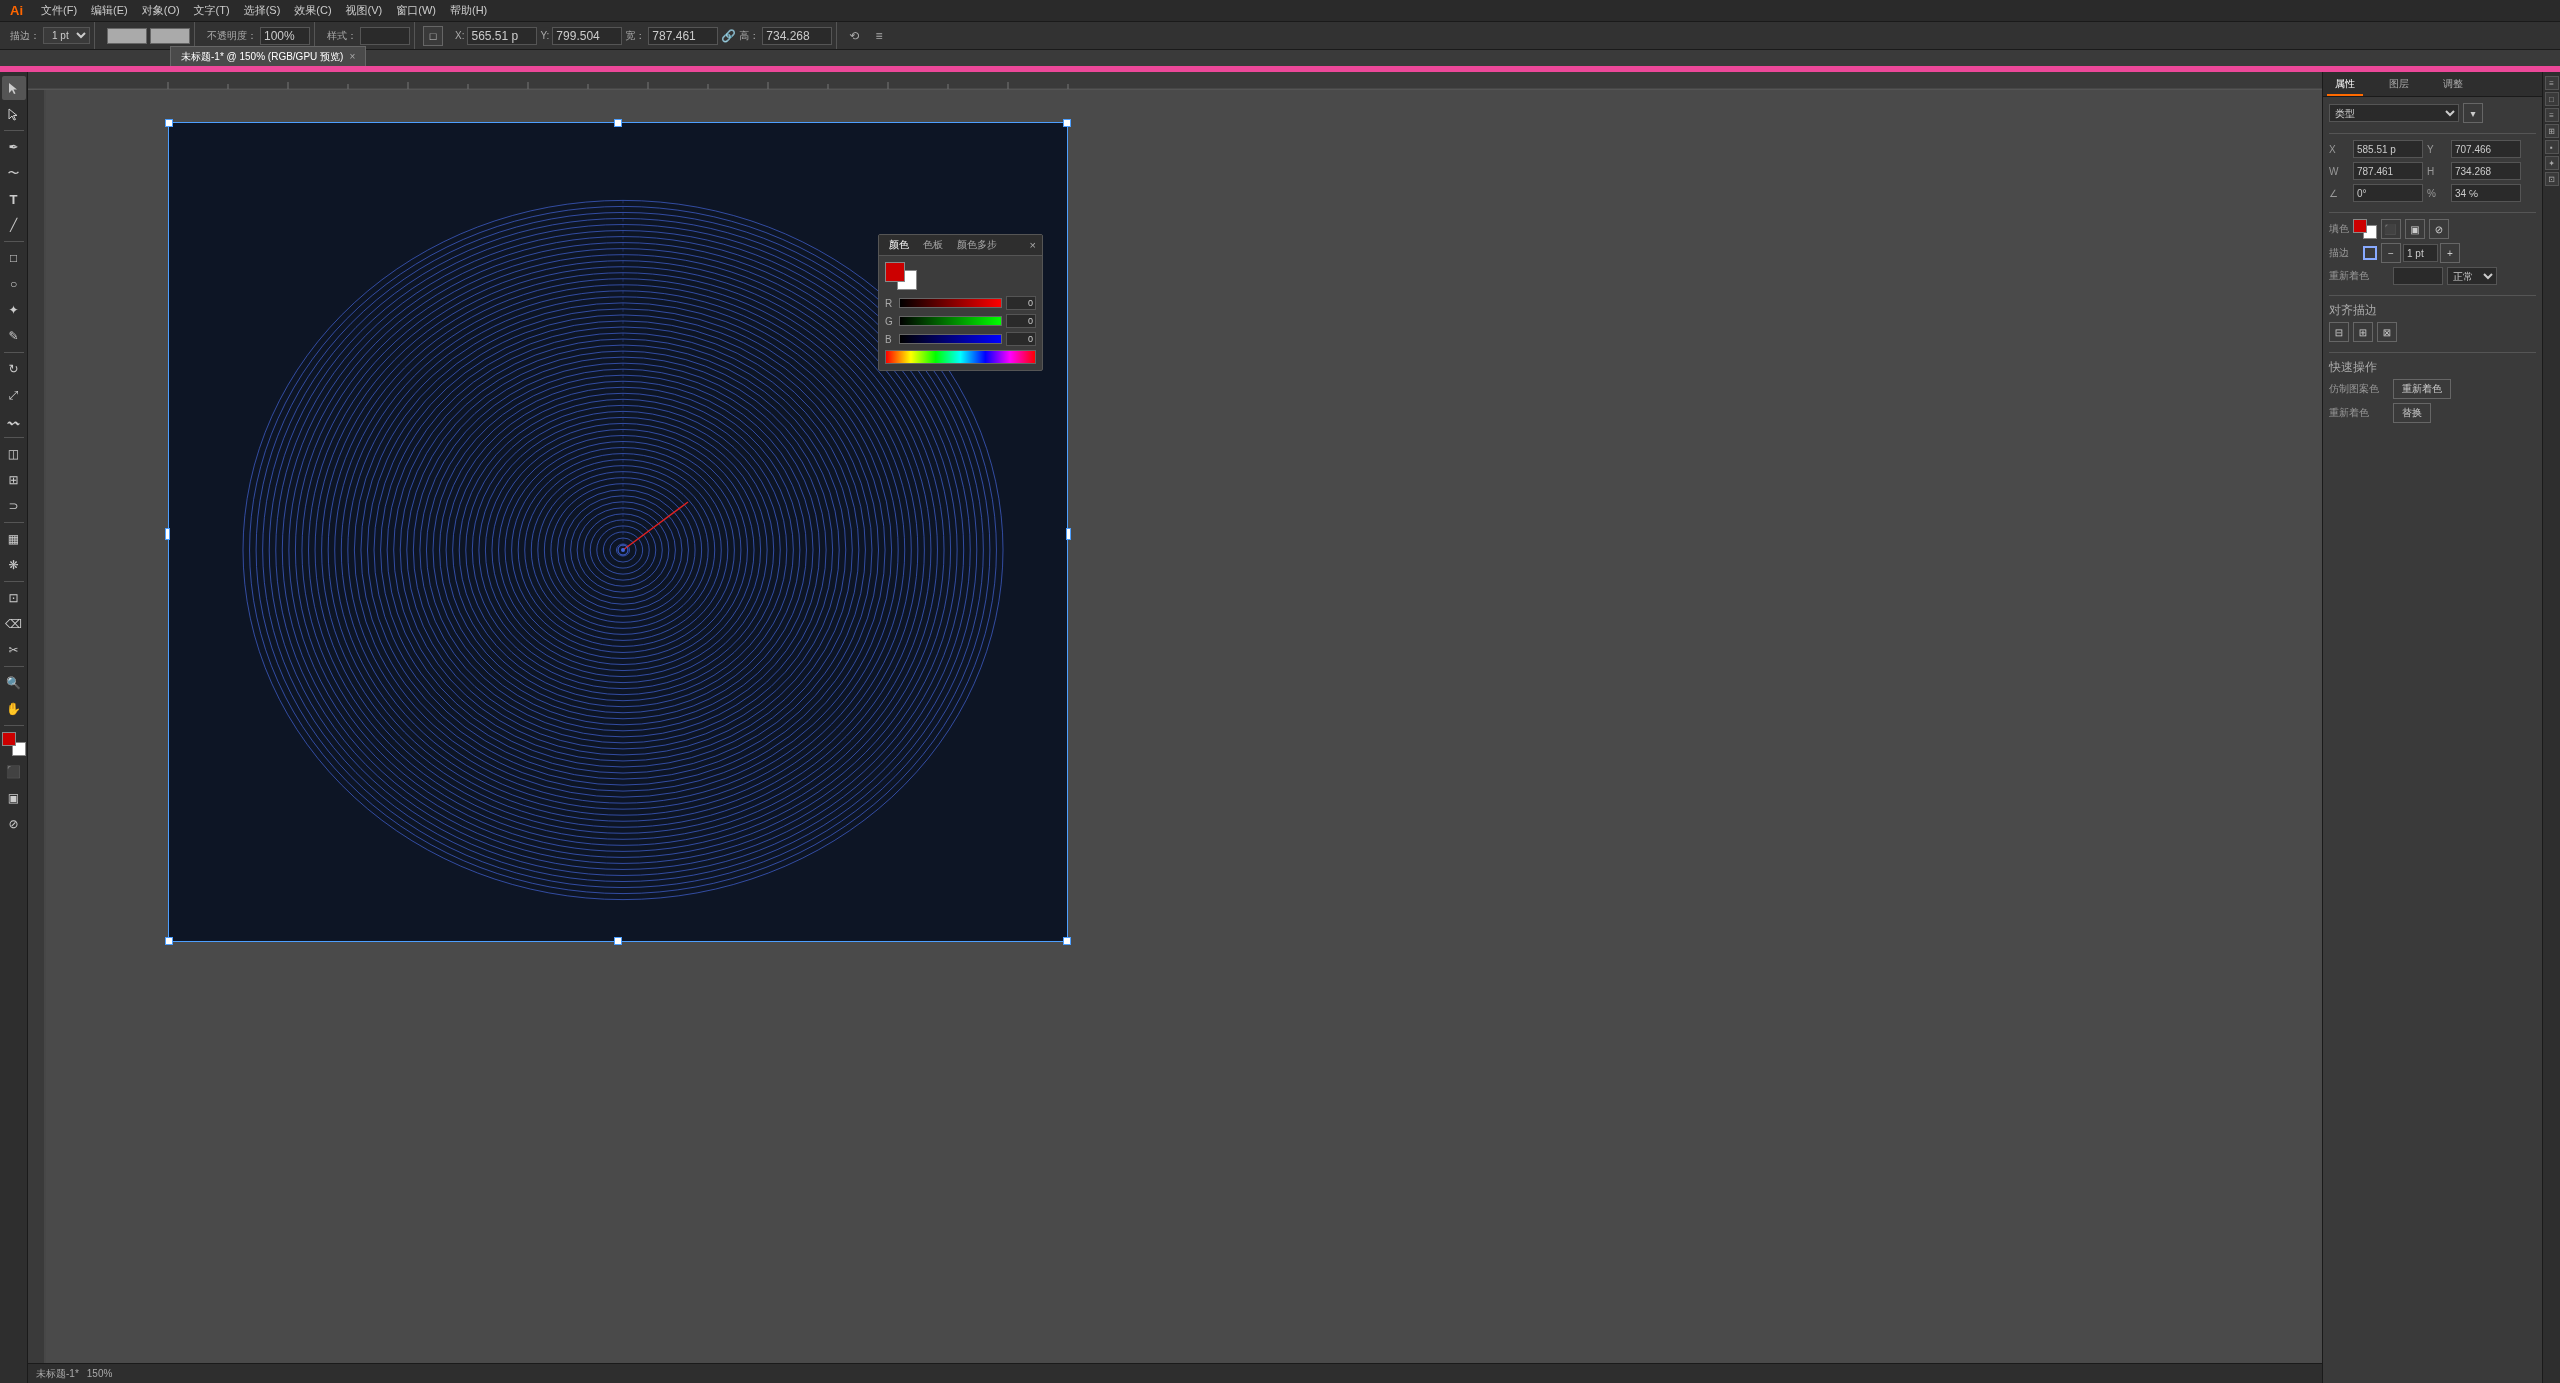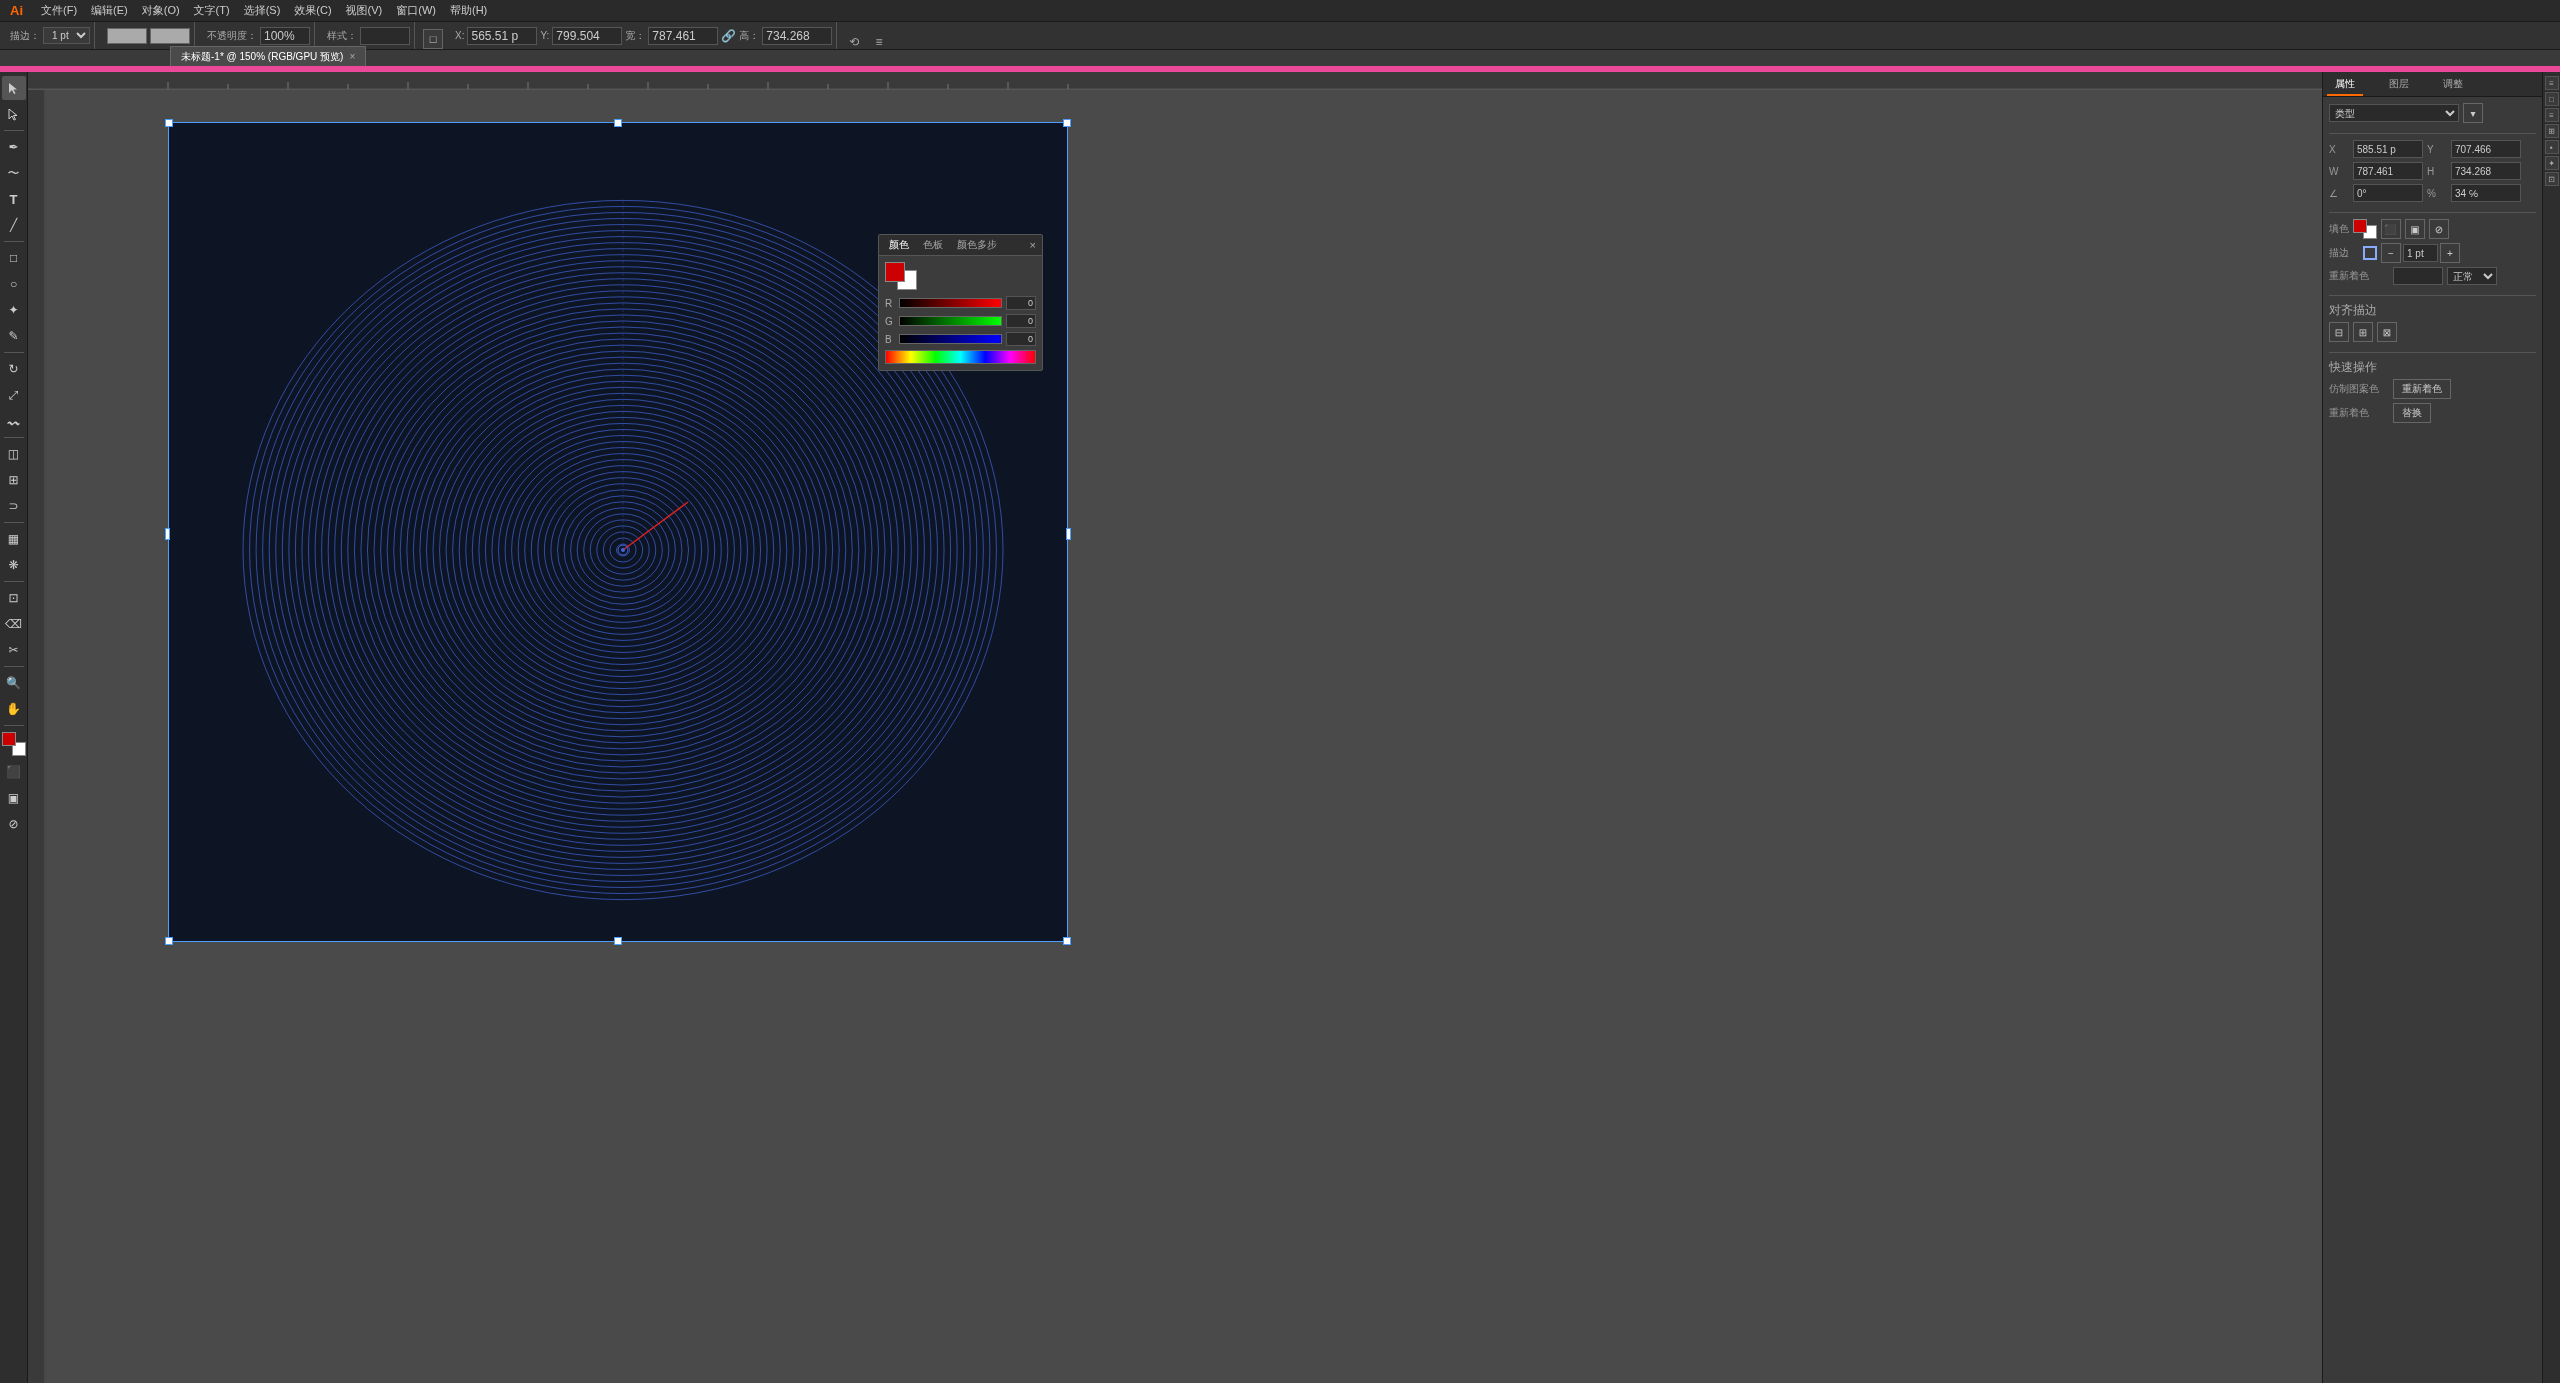--- a/index.html
+++ b/index.html
@@ -36,21 +36,21 @@
       font-size: 13px;
       padding: 0 6px;
       margin-right: 4px;
     }
 
     
     #toolbar {
       height: 28px;
       background: #323232;
       display: flex;
-      align-items: flex-end;
+      align-items: center;
       padding: 0 6px;
       gap: 8px;
       border-bottom: 1px solid #1a1a1a;
     }
     .toolbar-group {
       display: flex;
       align-items: center;
       gap: 3px;
       padding: 0 4px;
       border-right: 1px solid #555;
@@ -754,20 +754,24 @@
 
         <div class="color-row">
           <span style="color:#aaa;font-size:10px;width:10px;">B</span>
           <div class="color-slider-track" style="background:linear-gradient(to right,#000,#00f);"></div>
           <input class="color-value" type="text" value="0" style="">
         </div>
         <div id="rainbow-bar"></div>
       </div>
     </div>
 
+    <div id="status-bar">
+      <span>未标题-1*</span>
+      <span>150%</span>
+    </div>
   </div>
 
   <div id="right-panel">
     <div id="right-panel-tabs">
       <span class="r-tab active">属性</span>
       <span class="r-tab">图层</span>
       <span class="r-tab">调整</span>
     </div>
     <div id="right-panel-content">
 

